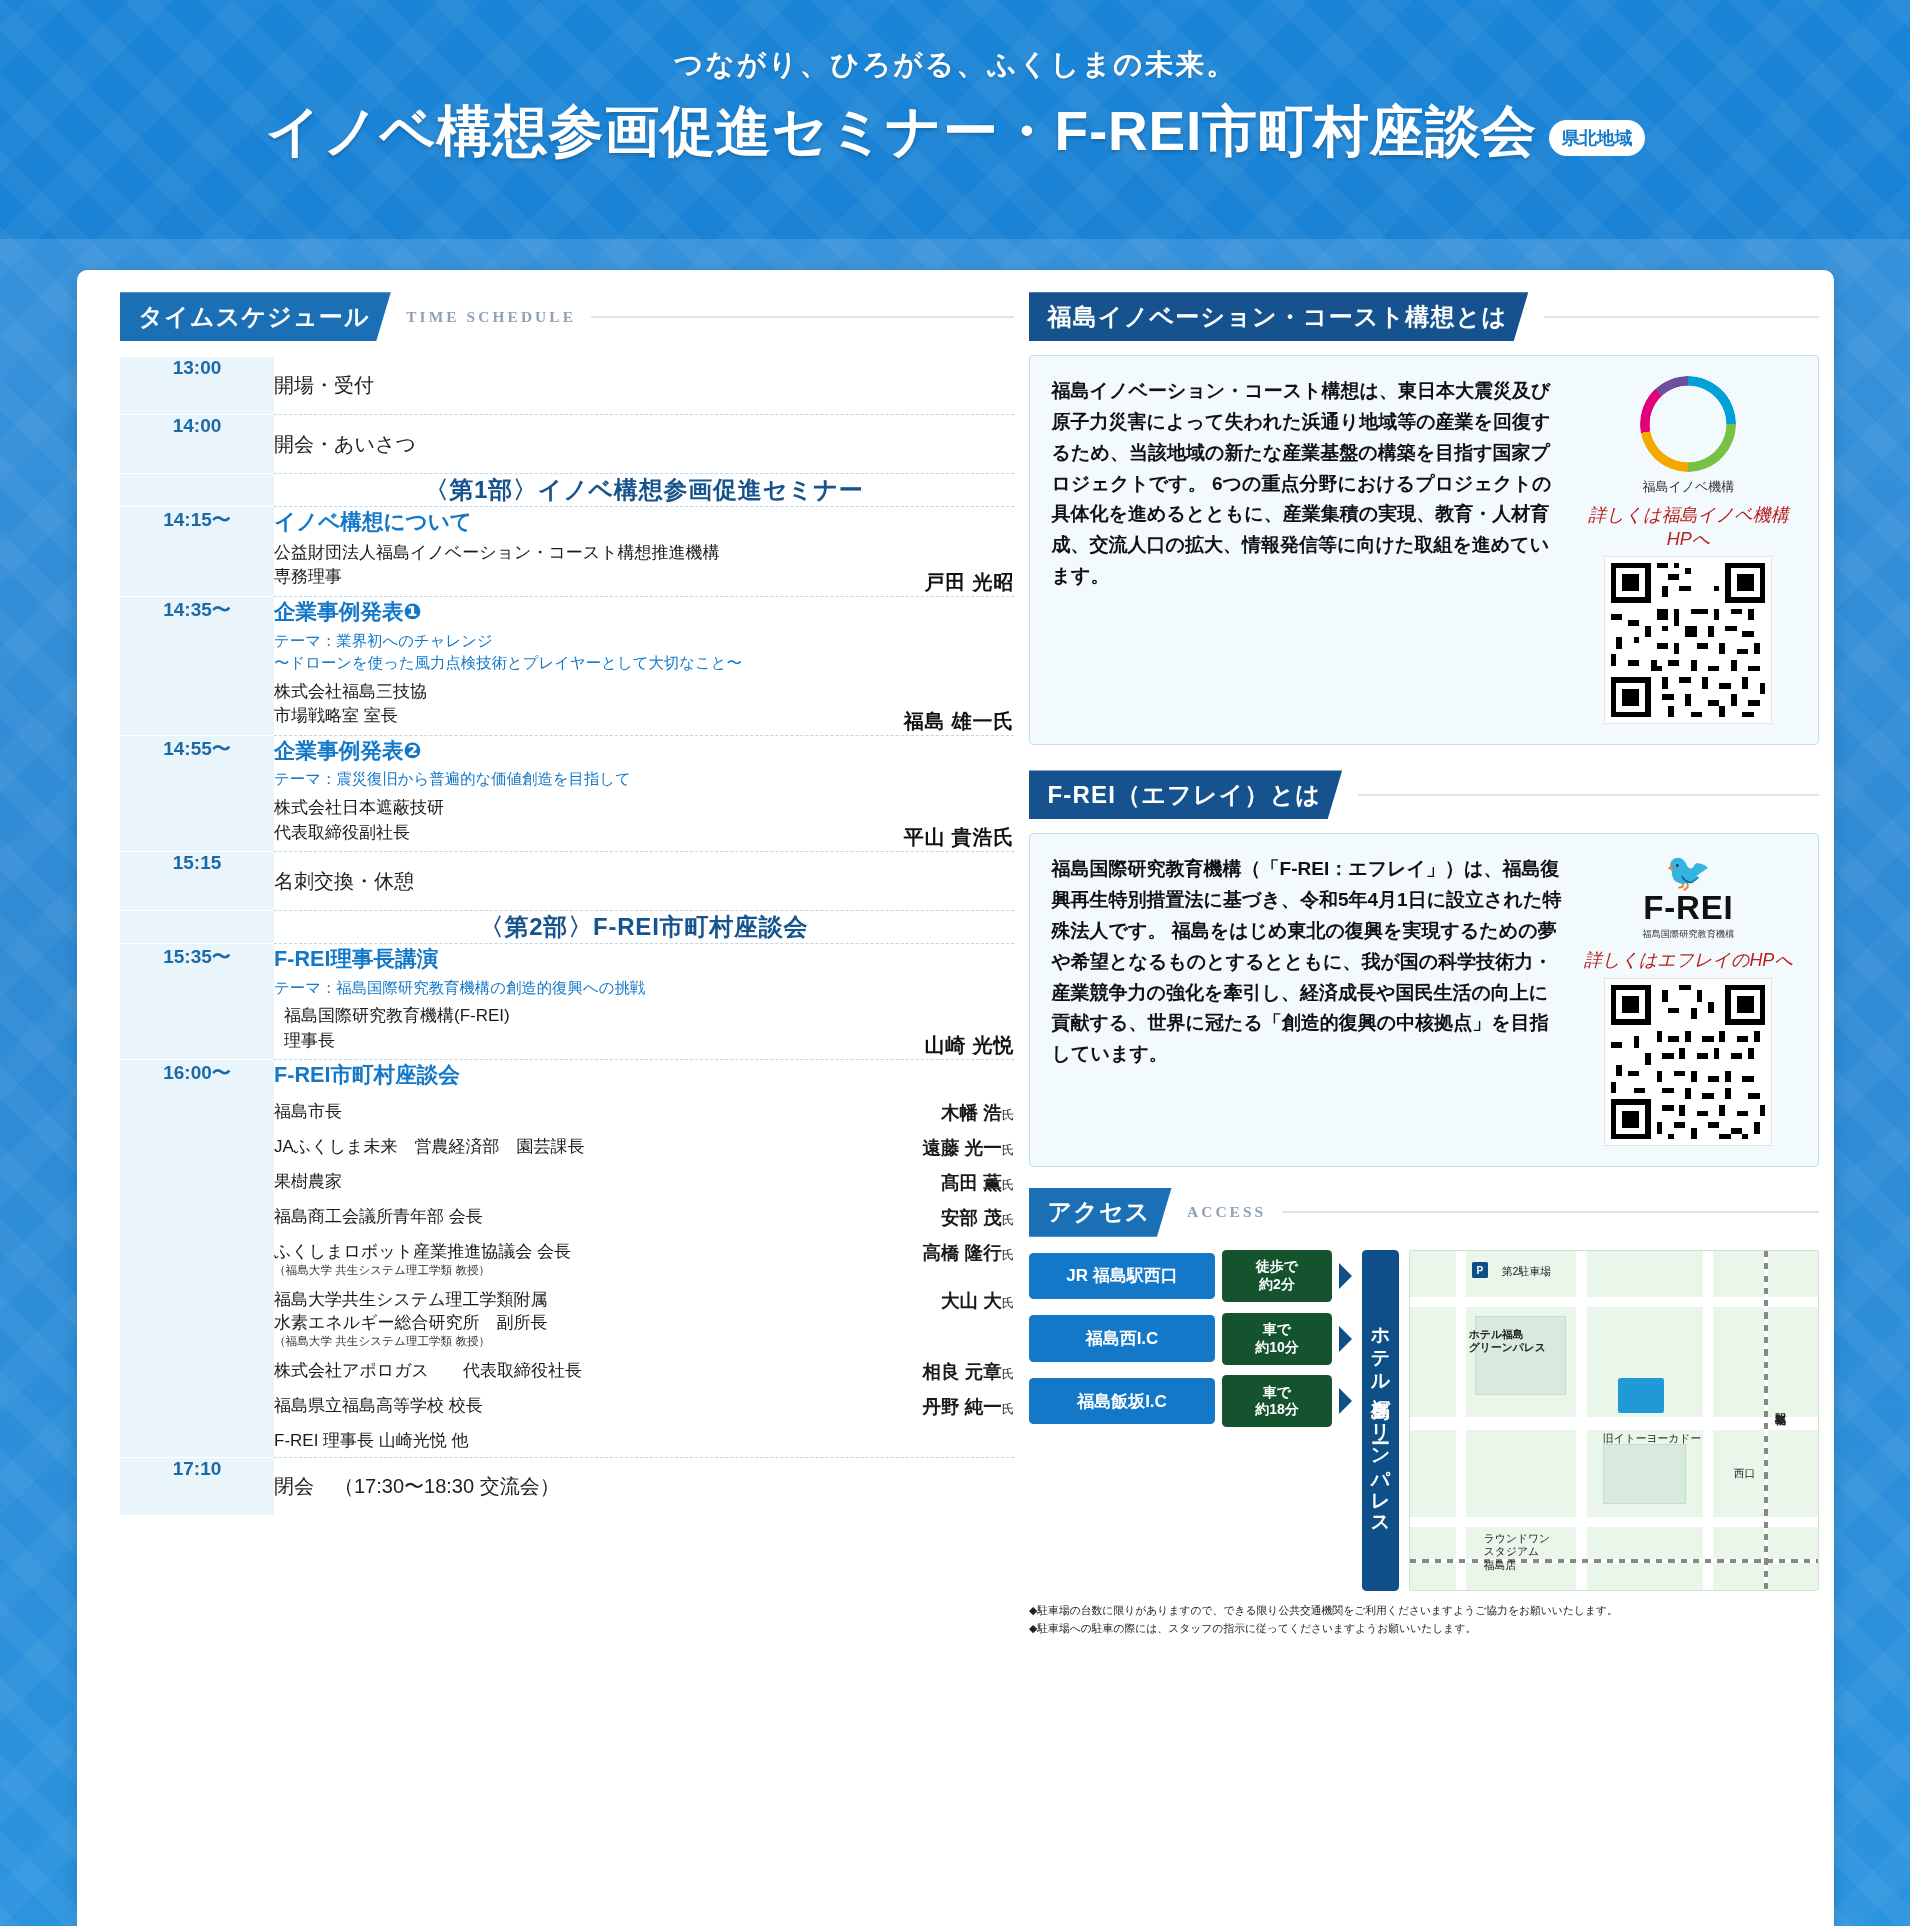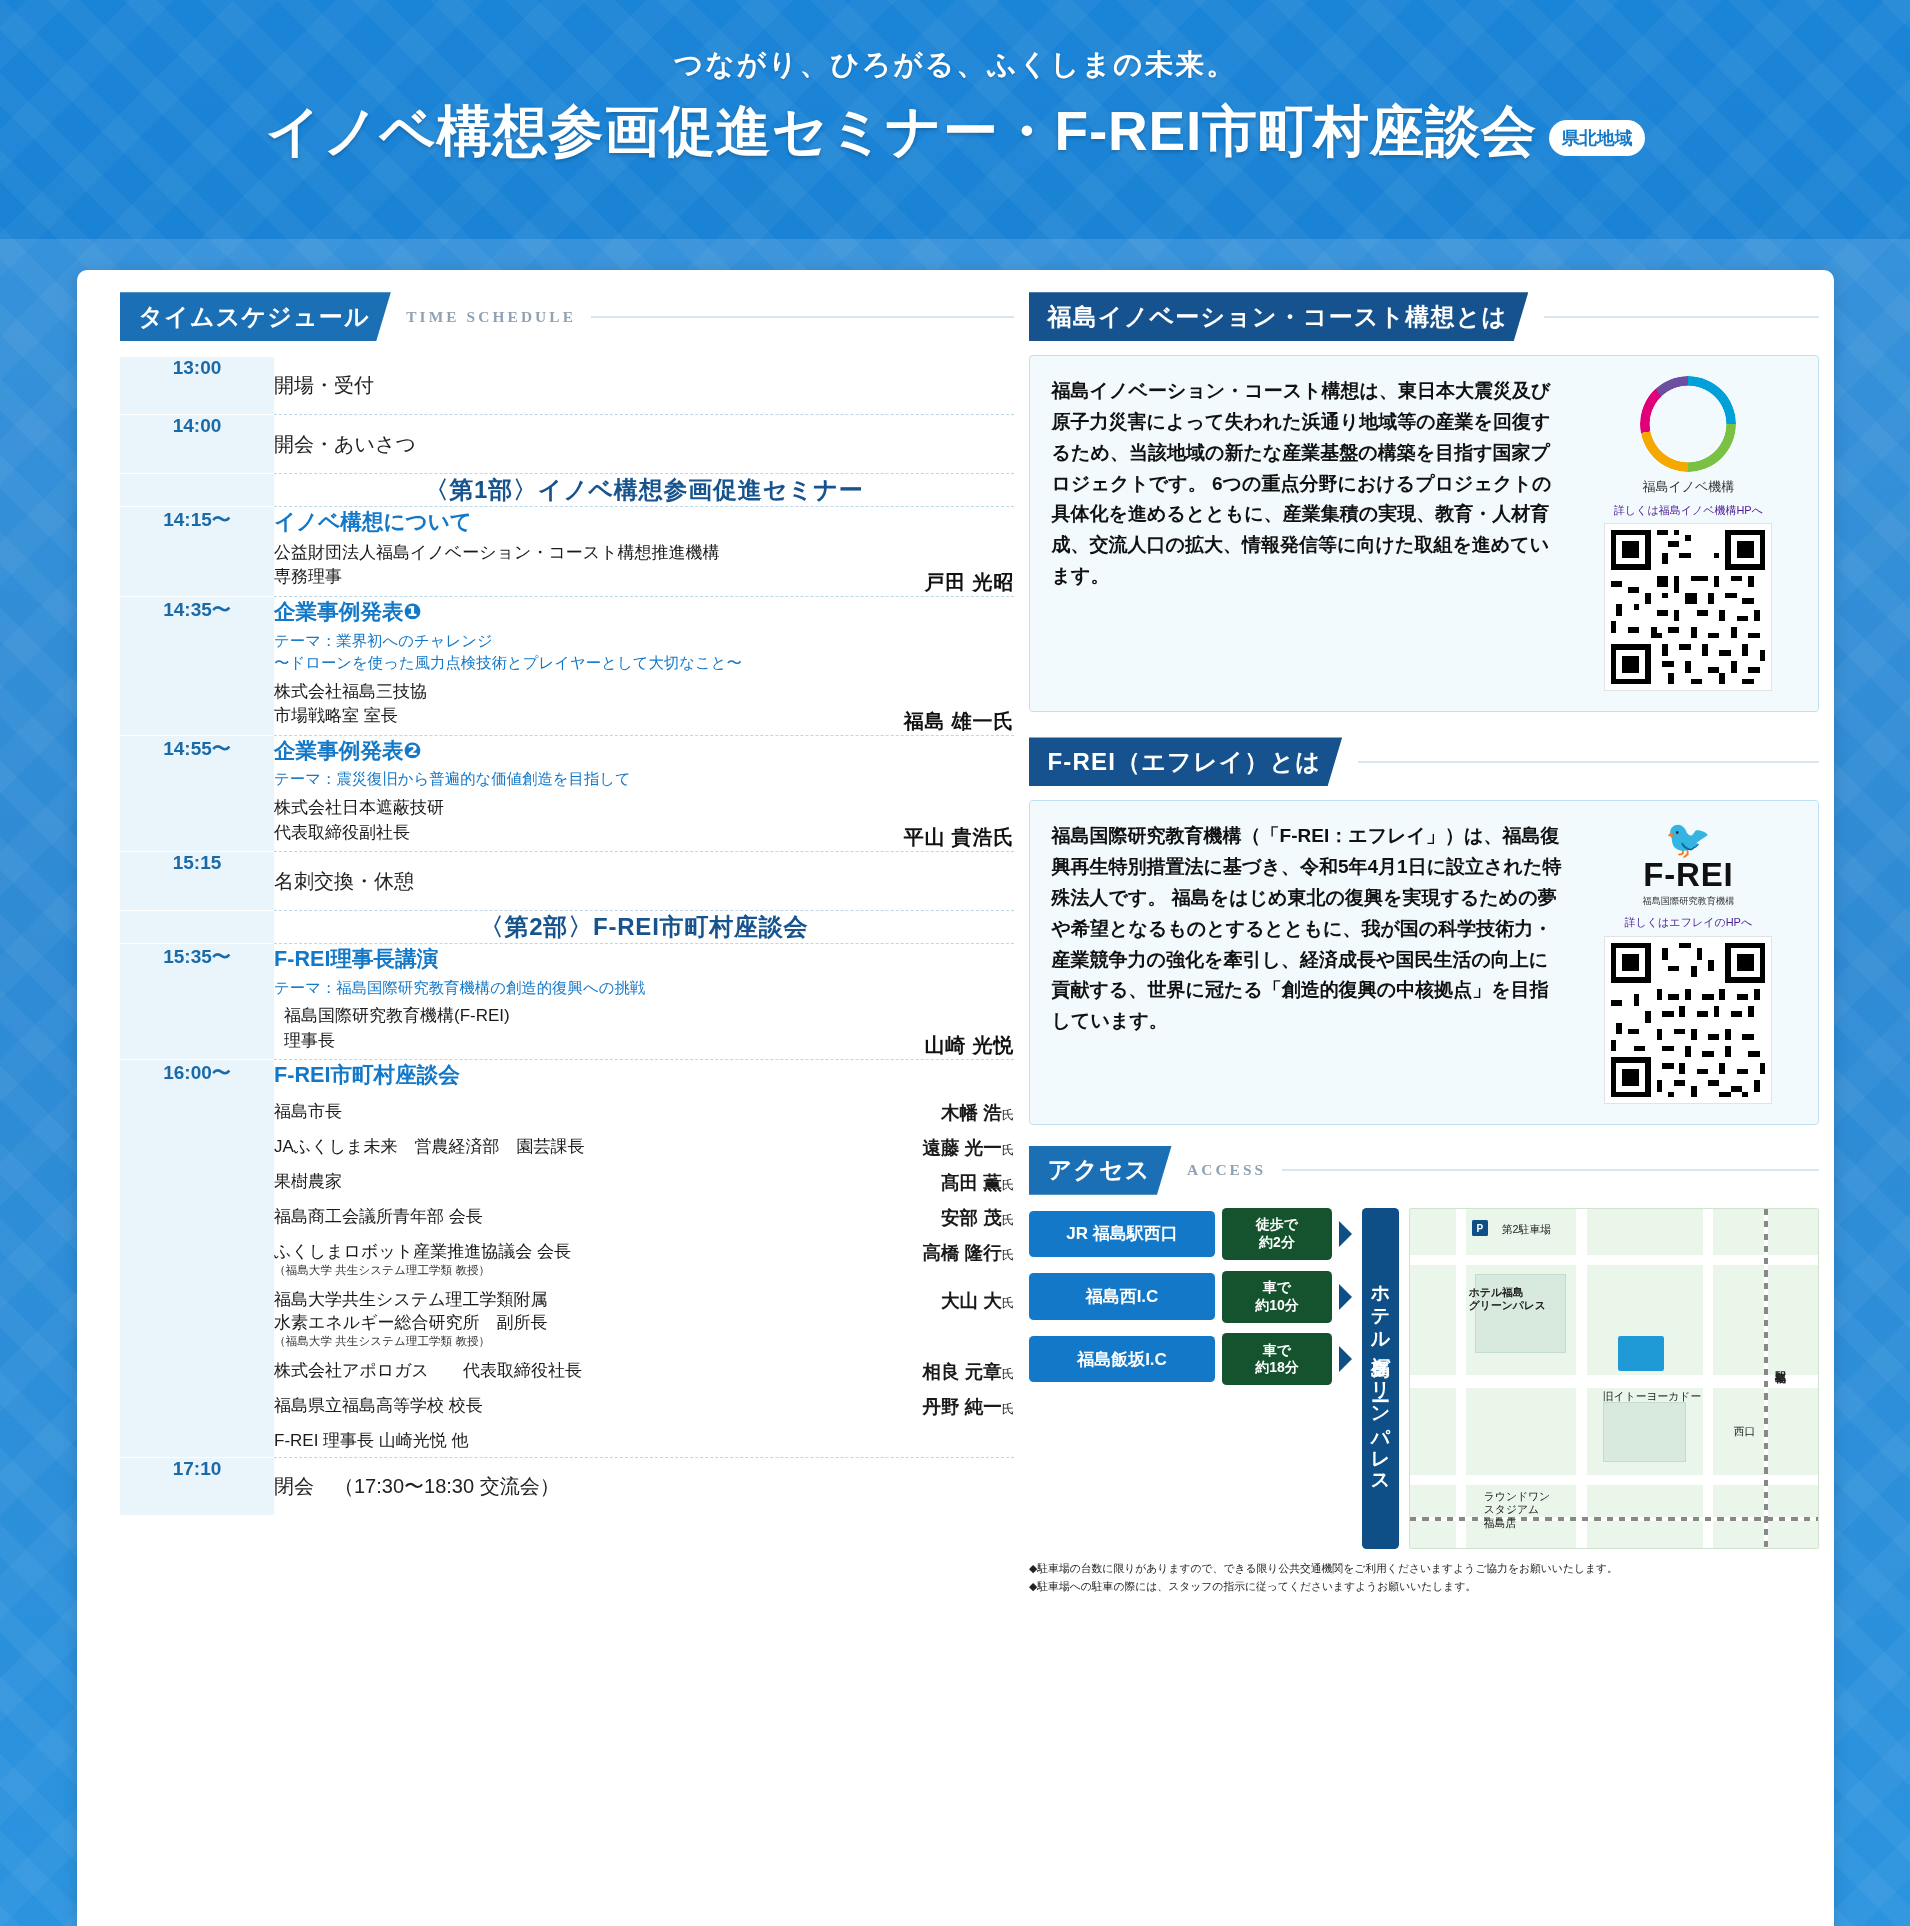--- a/index.html
+++ b/index.html
@@ -111,21 +111,21 @@
 
   
   .infobox{
     border:1.5px solid #bfe0f1;background:#f3fafd;border-radius:3.9px;
     margin-top:14px;padding:20px 21.6px;display:flex;gap:15.4px;
   }
   .infobox p{margin:0;font-size:19px;line-height:1.62;color:#111;font-weight:700;letter-spacing:0px;}
   .infobox .txt{flex:1;}
   .infobox .side{width:216px;text-align:center;}
   .side-cap{font-size:13px;color:#333;margin-top:5.4px;}
-  .side-link{font-size:11px;color:#4c1d95;margin:7px 0 5.4px;}
+  .side-link{font-size:18px;color:#b91c1c;margin:7px 0 5.4px;font-style:italic;}
   .qr{
     width:166px;height:166px;margin:0 auto;background:#fff;border:1.2px solid #e3e3e3;
     display:block;
   }
   .ring{
     width:96px;height:96px;border-radius:50%;margin:0 auto 3.9px;
     background:conic-gradient(#00a0d8 0 25%, #7ac143 25% 50%, #f5a800 50% 72%, #e2007a 72% 88%, #6d4fa0 88% 100%);
     -webkit-mask:radial-gradient(circle, transparent 56%, #000 57%);
             mask:radial-gradient(circle, transparent 56%, #000 57%);
   }

